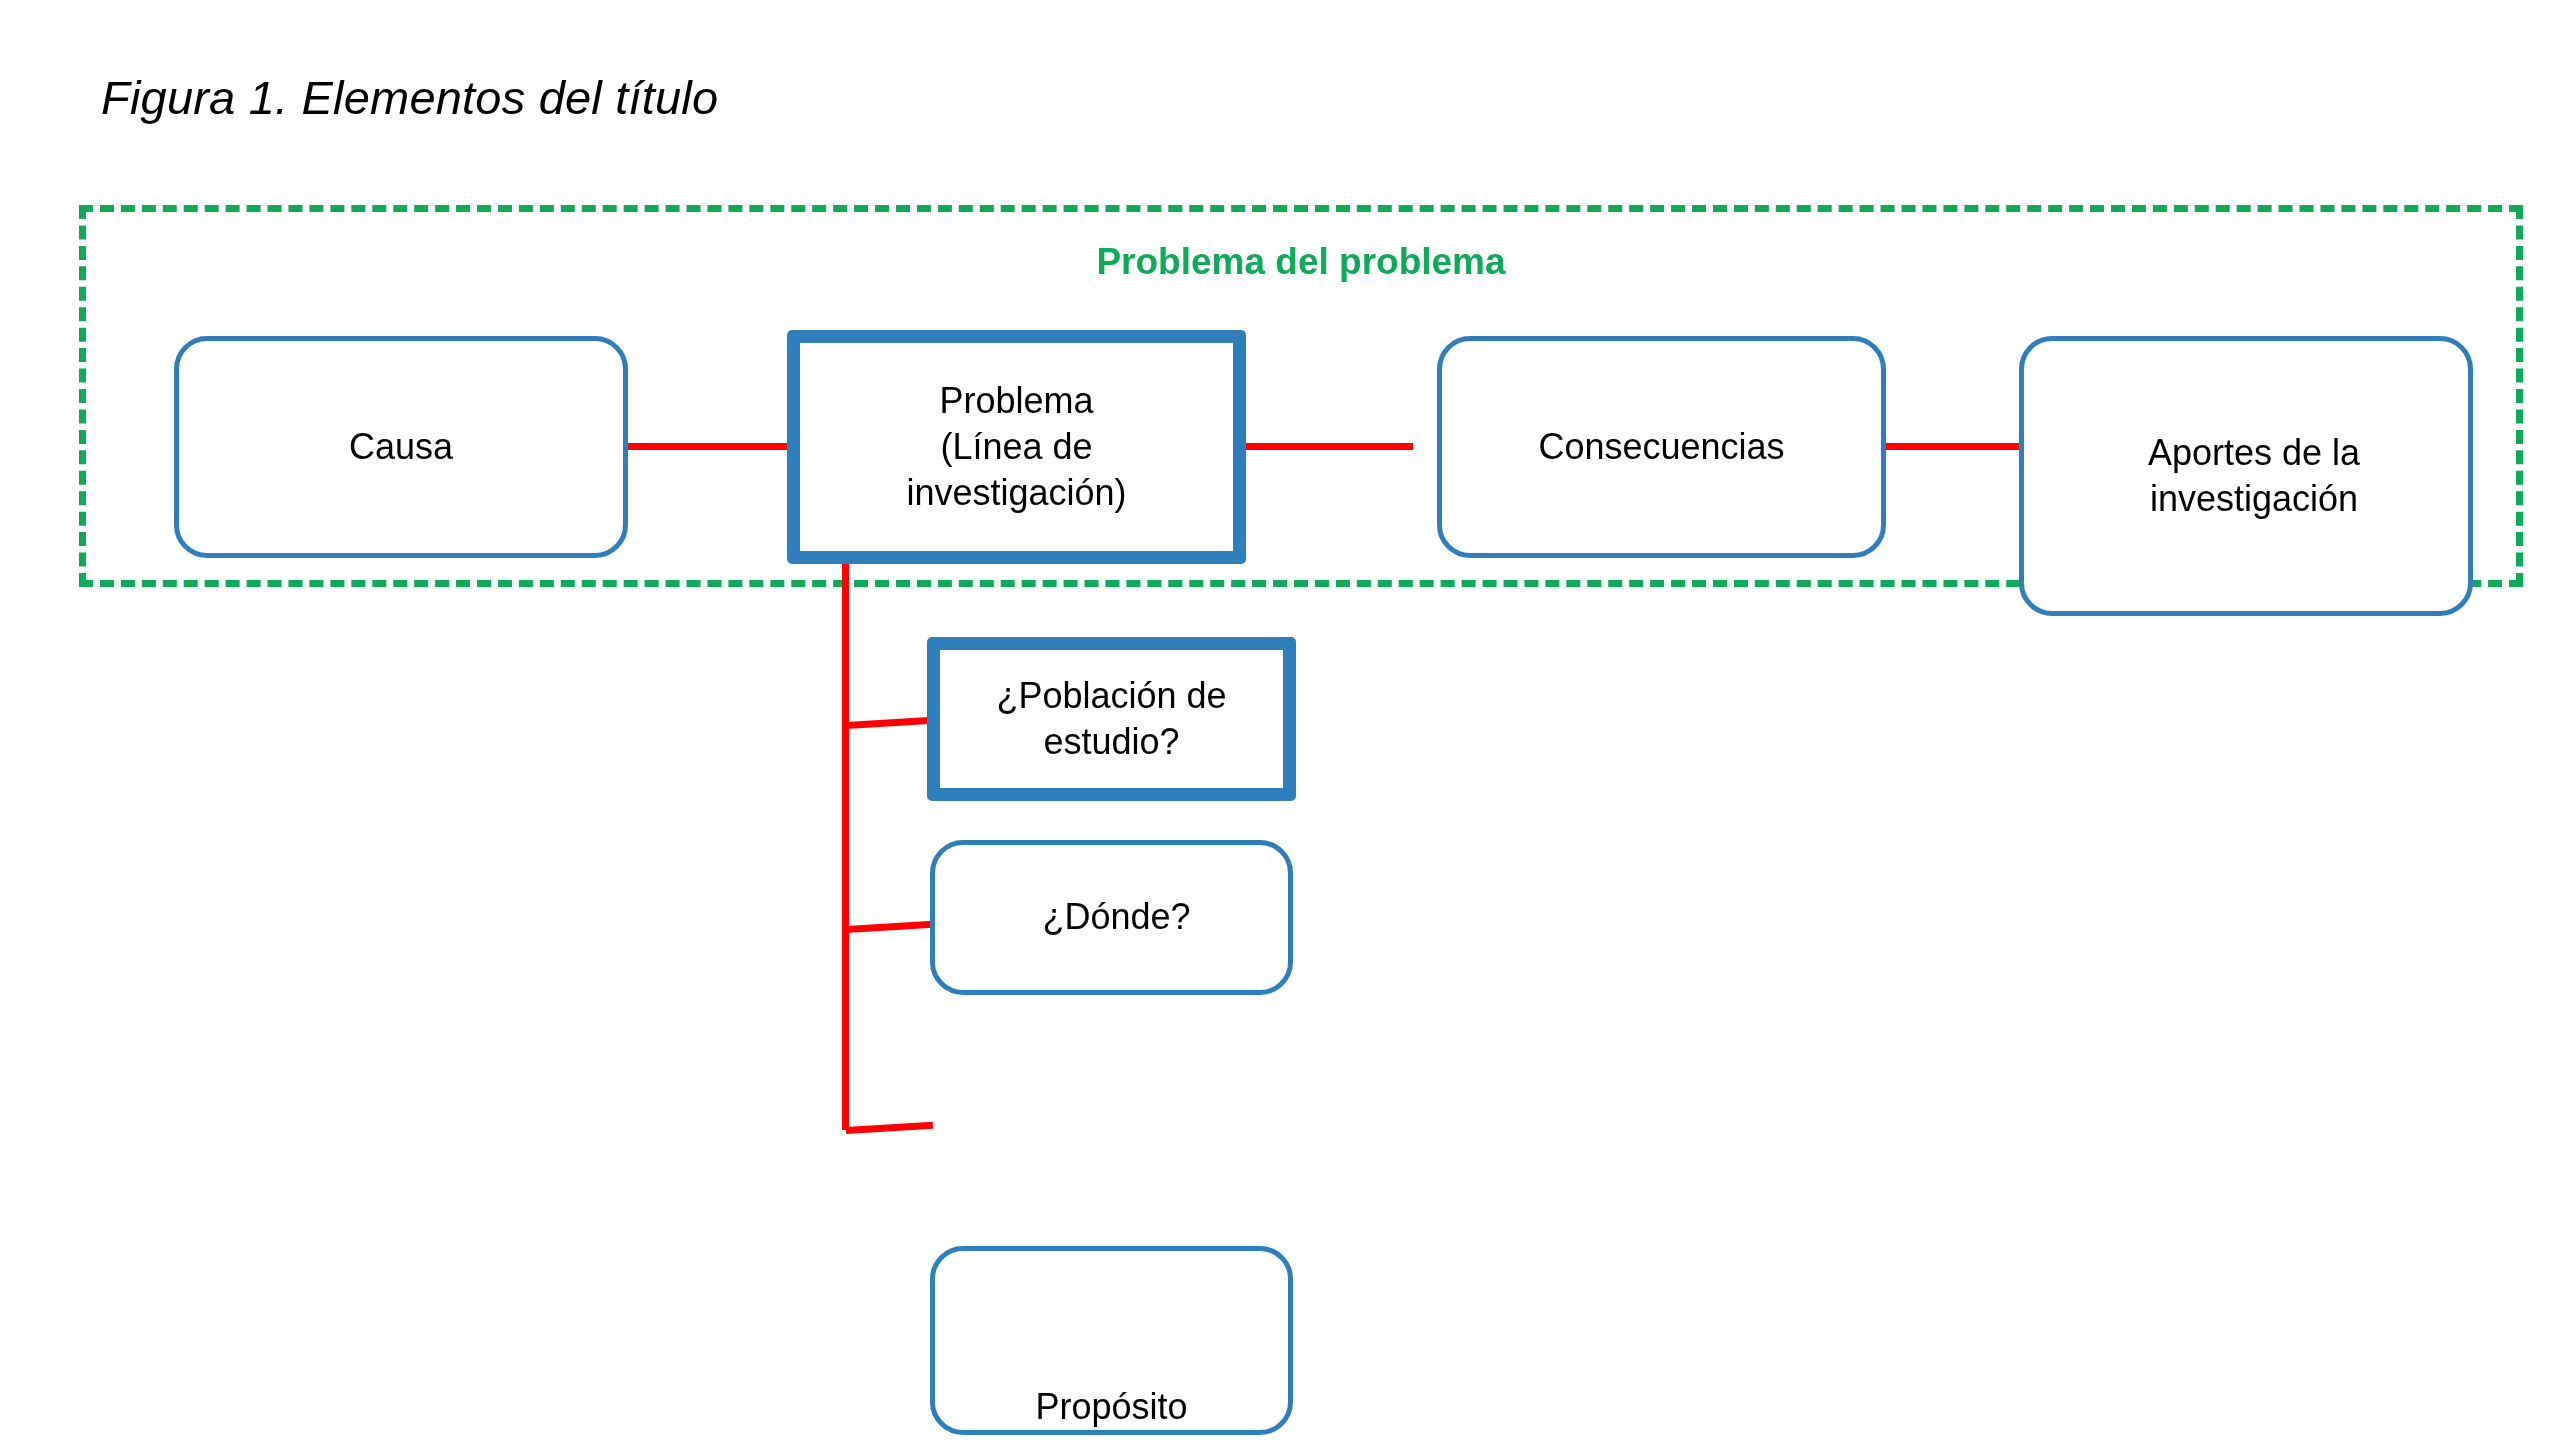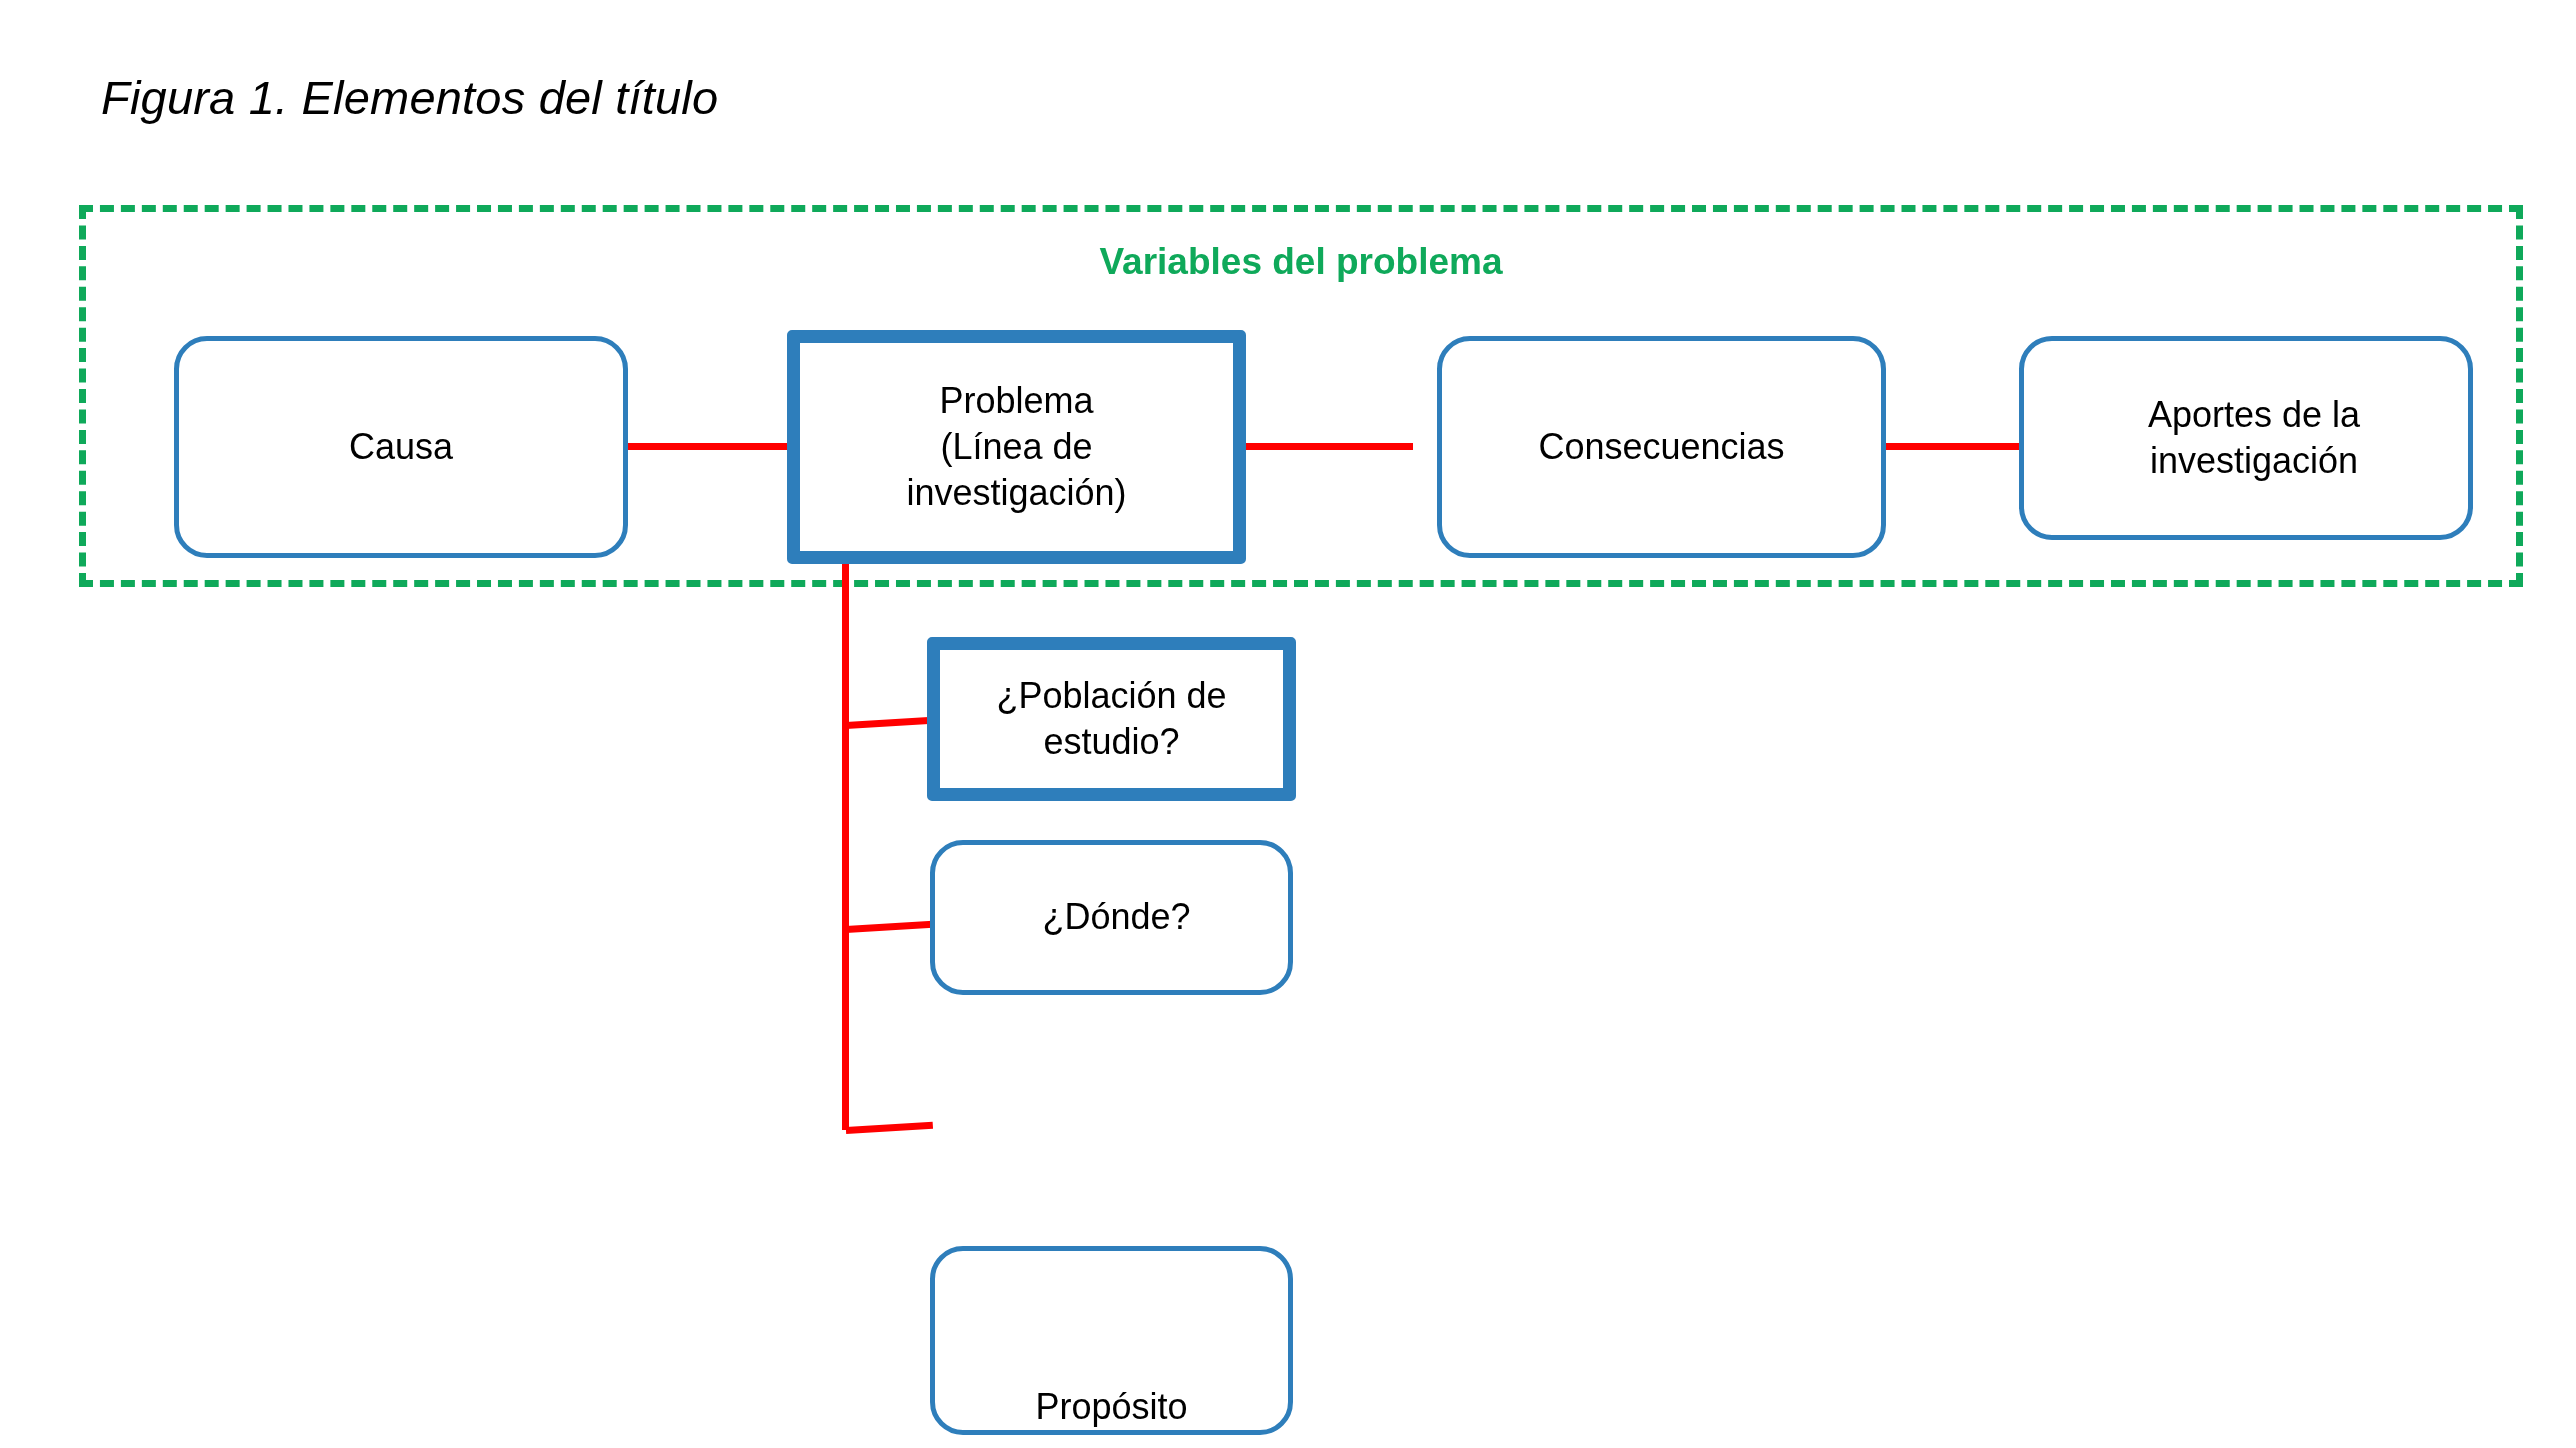--- a/index.html
+++ b/index.html
@@ -73,21 +73,21 @@
   }
   .node .label {
     display: block;
     padding: 0 13.5px;
   }
 
   
   #node-causa          { left: 174px;  top: 336px;  width: 454px; height: 222px; }
   #node-problema       { left: 787px;  top: 330px;  width: 459px; height: 234px; }
   #node-consecuencias  { left: 1405px; top: 336px;  width: 449px; height: 222px; margin-left: 32px; }
-  #node-aportes        { left: 2019px; top: 336px;  width: 454px; height: 204px; padding-left: 16px; }
+  #node-aportes        { left: 2019px; top: 336px;  width: 454px; height: 280px; padding-left: 16px; }
 
   #node-poblacion      { left: 927px;  top: 637px;  width: 369px; height: 164px; }
   #node-donde          { left: 930px;  top: 840px;  width: 363px; height: 155px; padding-left: 10px; }
   #node-cuando         { left: 930px;  top: 1043px; width: 363px; height: 155px; }
   #node-proposito      { left: 930px;  top: 1246px; width: 363px; height: 189px; align-items: flex-end; }
 
   
   .conn-h {
     position: absolute;
     height: 6.8px;
@@ -120,21 +120,21 @@
   #conn-branch-cuando    { left: 846px; top: 1127px; width: 87px; transform: rotate(-3.5deg); }
 </style>
 </head>
 <body>
 
 <div id="canvas">
 
   <div id="figure-title">Figura 1. Elementos del título</div>
 
   <div id="group-frame"></div>
-  <div id="group-label">Variables del problema</div>
+  <div id="group-label">Problema del problema</div>
 
   <div class="conn-h" id="conn-causa-problema"></div>
   <div class="conn-h" id="conn-problema-consec"></div>
   <div class="conn-h" id="conn-consec-aportes"></div>
 
   <div id="conn-trunk"></div>
   <div class="conn-branch" id="conn-branch-poblacion"></div>
   <div class="conn-branch" id="conn-branch-donde"></div>
   <div class="conn-branch" id="conn-branch-cuando"></div>
 

